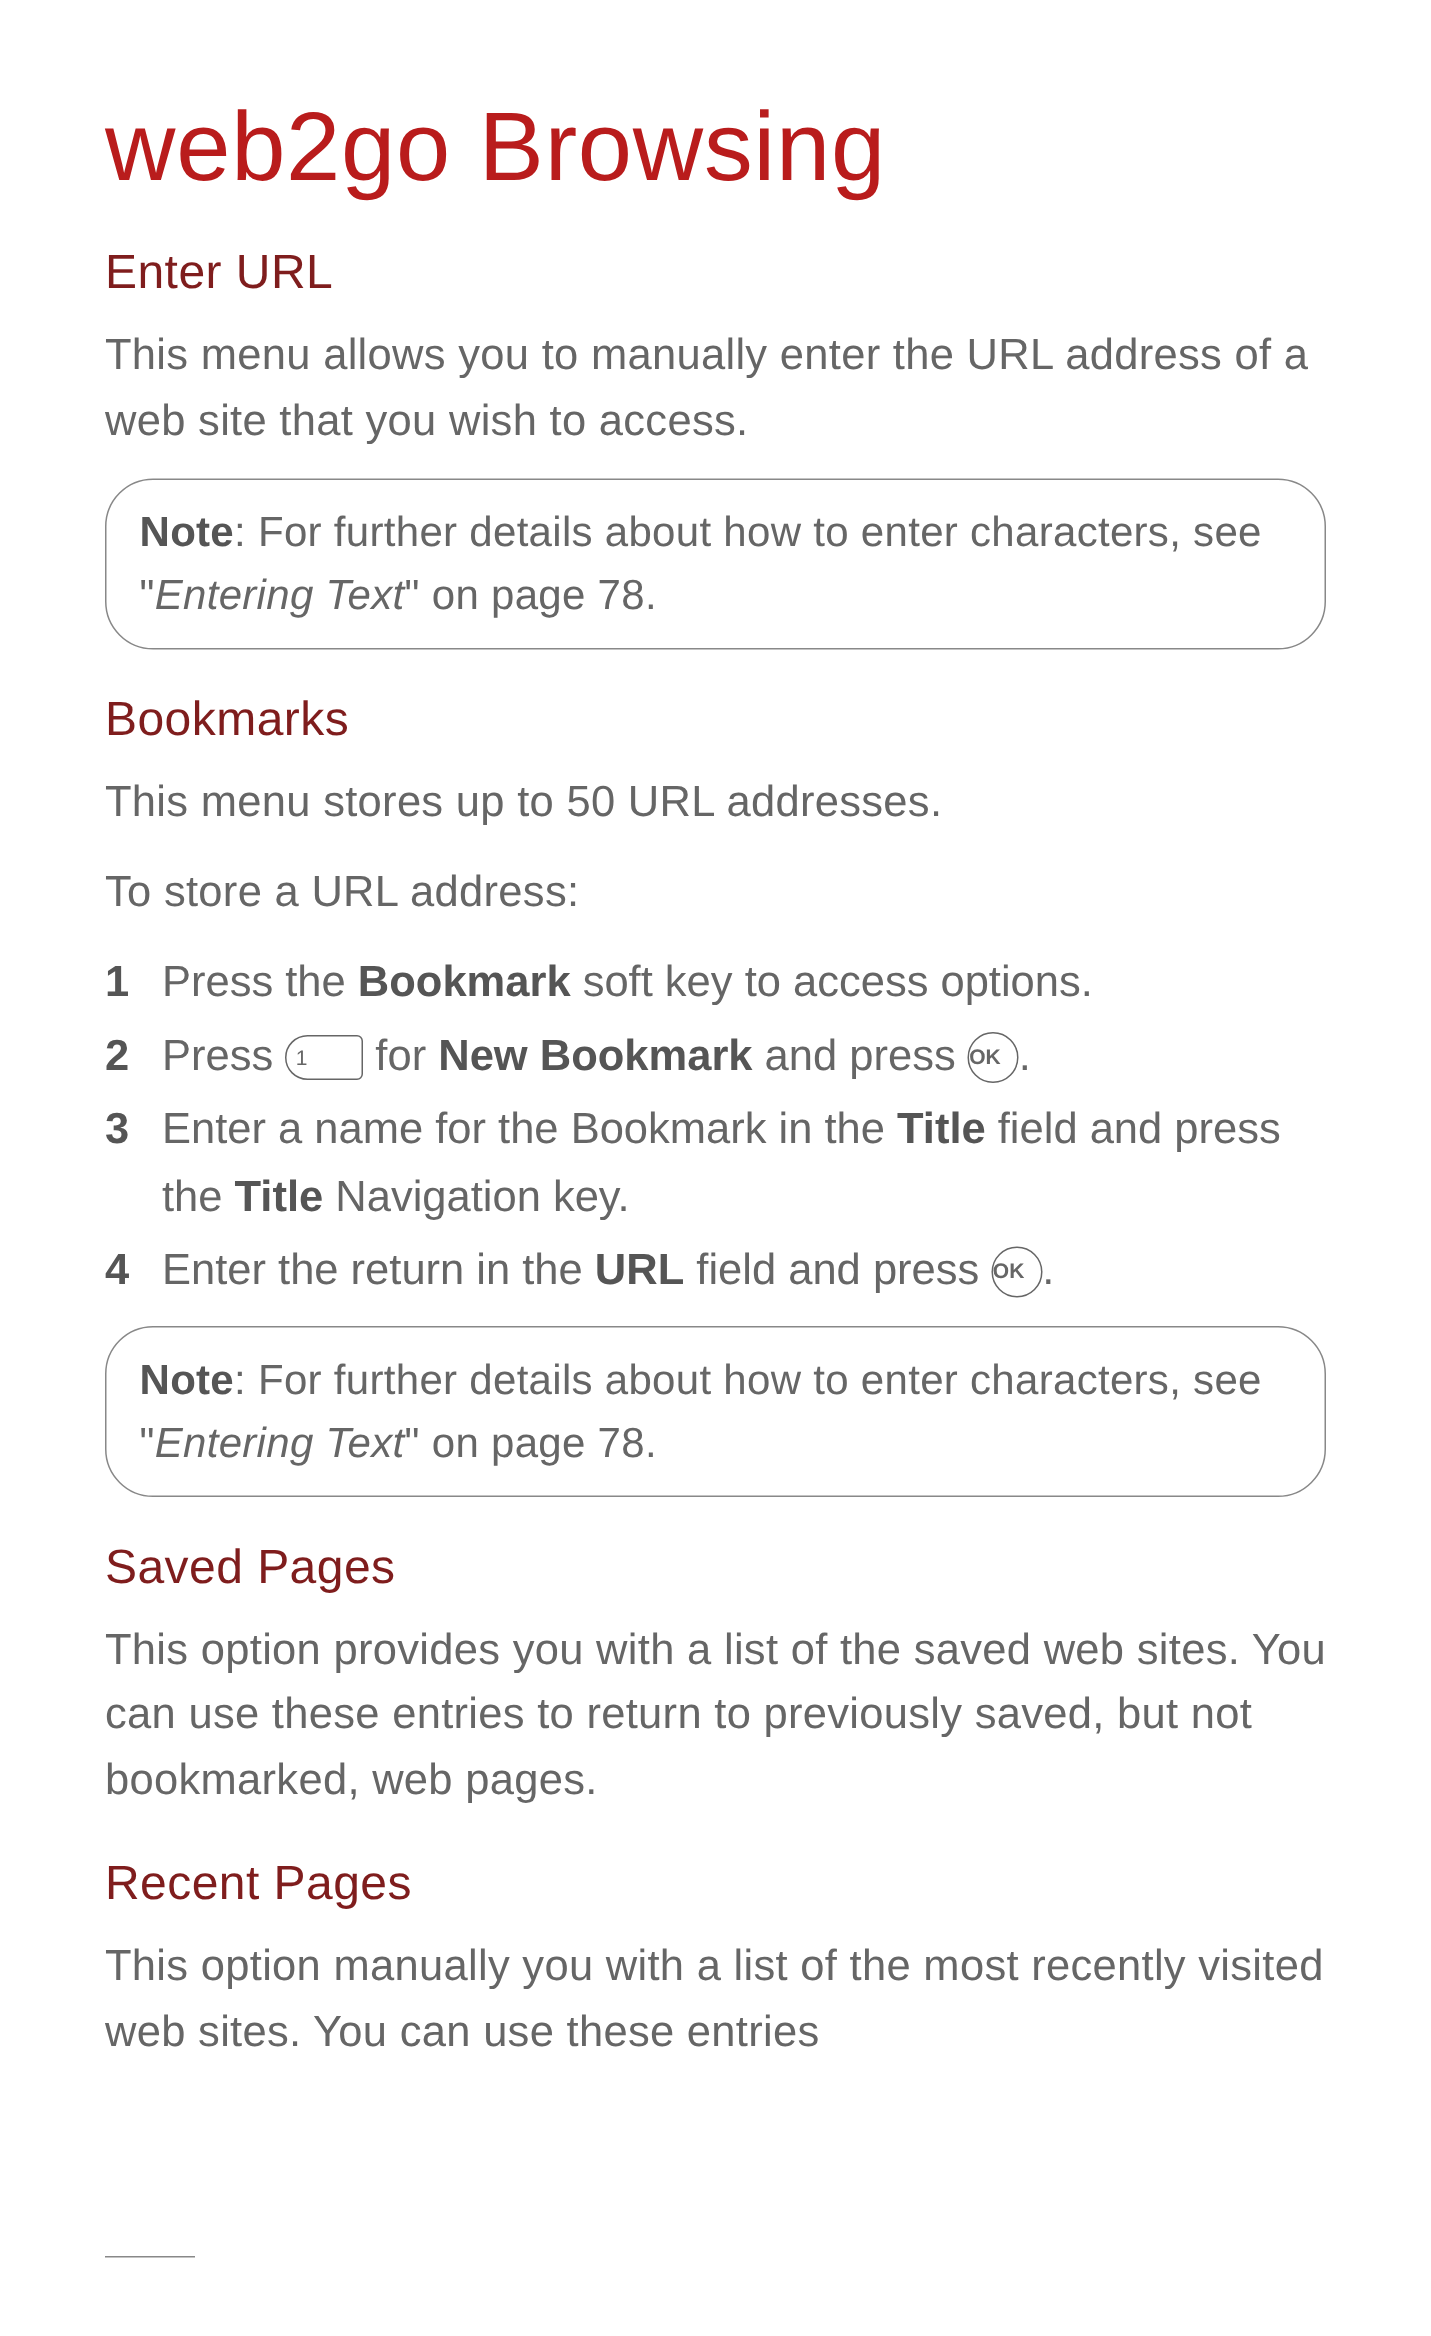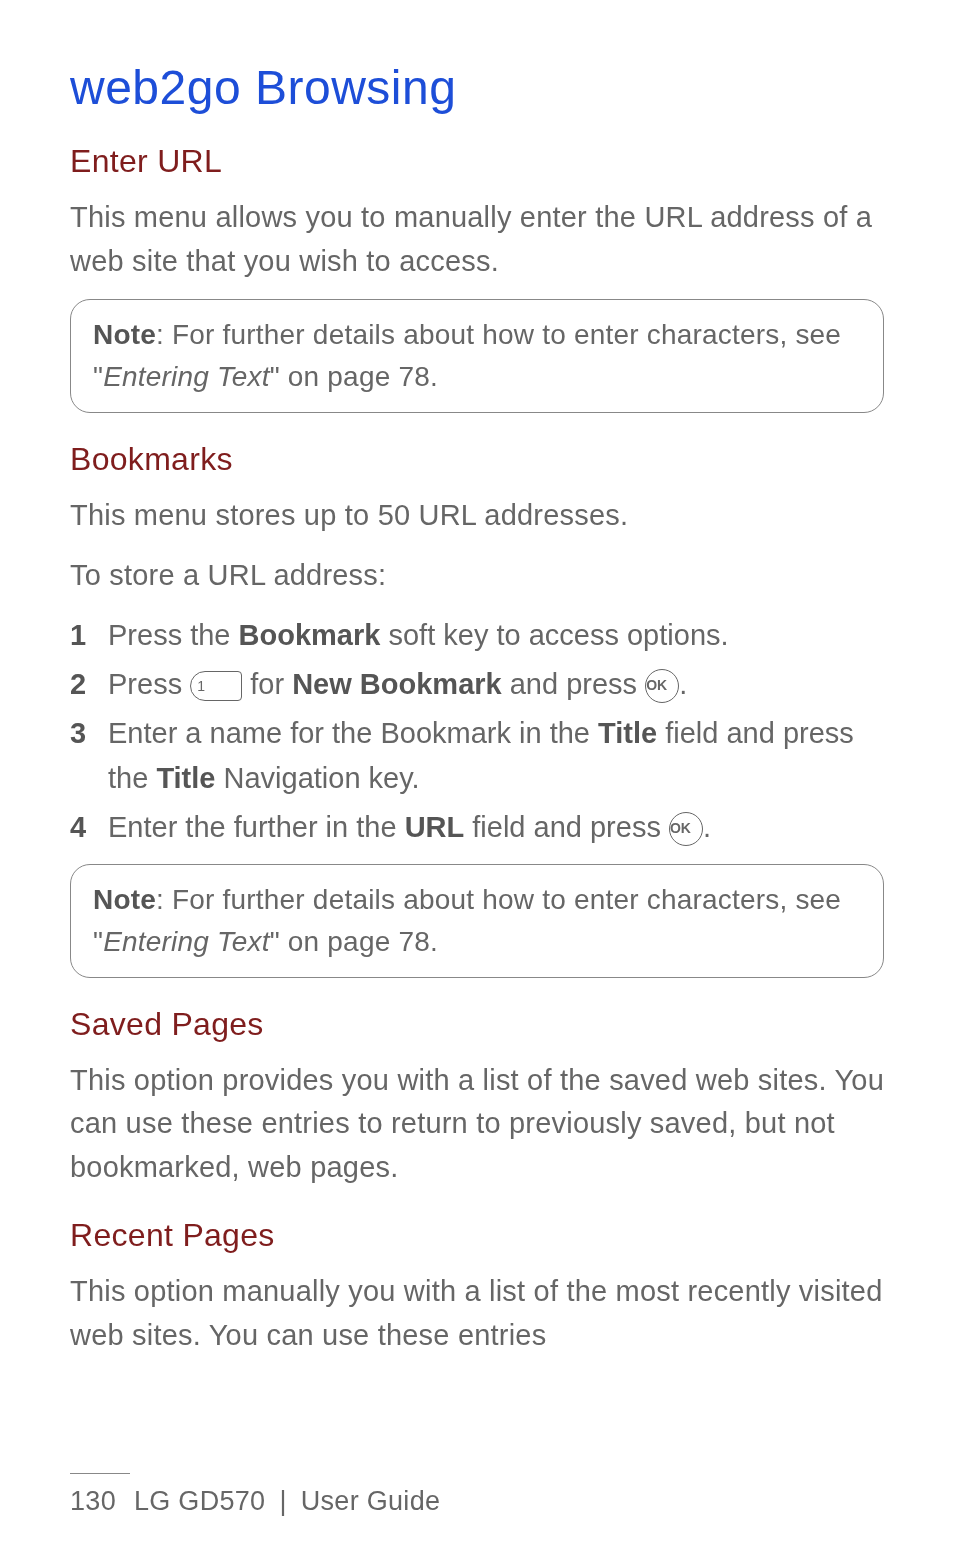--- a/index.html
+++ b/index.html
@@ -10,44 +10,44 @@
     body {
       width: 954px;
       height: 1557px;
       background: #ffffff;
       font-family: Arial, Helvetica, sans-serif;
       color: #5a5a5a;
       padding: 60px 70px 40px 70px;
       position: relative;
     }
     .page-title {
-      font-size: 48px;
+      font-size: 65px;
       font-weight: normal;
-      color: #1d4ed8;
+      color: #b91c1c;
       margin-bottom: 18px;
       letter-spacing: 0.5px;
     }
     .section-heading {
       font-size: 32px;
       font-weight: normal;
       color: #7f1d1d;
       margin-bottom: 16px;
       margin-top: 28px;
       letter-spacing: 0.3px;
     }
     .body-text {
       font-size: 29px;
       line-height: 1.5;
       color: #666;
       margin-bottom: 16px;
       letter-spacing: 0.2px;
     }
     .note-box {
       border: 1.5px solid #888;
-      border-radius: 20px;
+      border-radius: 32px;
       padding: 14px 22px;
       margin: 14px 0 20px 0;
     }
     .note-box .body-text {
       margin-bottom: 0;
       font-size: 28px;
     }
     .bold {
       font-weight: bold;
       color: #555;
@@ -146,34 +146,31 @@
   <li>
     <span class="num">2</span>
     <span>Press </span><span class="key-icon">1</span><span> for </span><span class="bold">New Bookmark</span><span> and press </span><span class="ok-icon">OK</span><span>.</span>
   </li>
   <li>
     <span class="num">3</span>
     <span>Enter a name for the Bookmark in the </span><span class="bold">Title</span><span> field and press the </span><span class="bold">Title</span><span> Navigation key.</span>
   </li>
   <li>
     <span class="num">4</span>
-    <span>Enter the further in the </span><span class="bold">URL</span><span> field and press </span><span class="ok-icon">OK</span><span>.</span>
+    <span>Enter the return in the </span><span class="bold">URL</span><span> field and press </span><span class="ok-icon">OK</span><span>.</span>
   </li>
 </ol>
 
 <div class="note-box">
   <p class="body-text">
     <span class="bold">Note</span><span>: For further details about how to enter characters, see "</span><span class="italic">Entering Text</span><span>" on page 78.</span>
   </p>
 </div>
 
 <h2 class="section-heading">Saved Pages</h2>
 <p class="body-text">This option provides you with a list of the saved web sites. You can use these entries to return to previously saved, but not bookmarked, web pages.</p>
 
 <h2 class="section-heading">Recent Pages</h2>
 <p class="body-text">This option manually you with a list of the most recently visited web sites. You can use these entries</p>
 
 <div class="footer">
   <div class="footer-line"></div>
-  <div class="footer-text">
-    <span class="footer-num">130</span><span>LG GD570</span><span class="footer-sep">|</span><span>User Guide</span>
-  </div>
 </div>
 
 </body></html>

